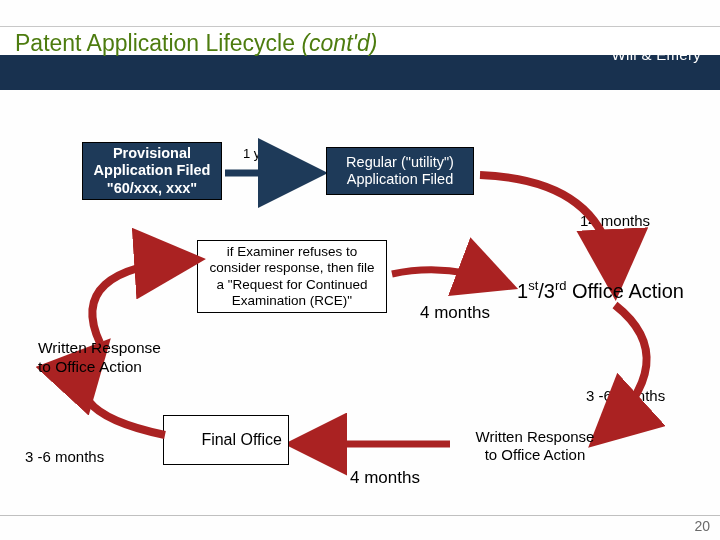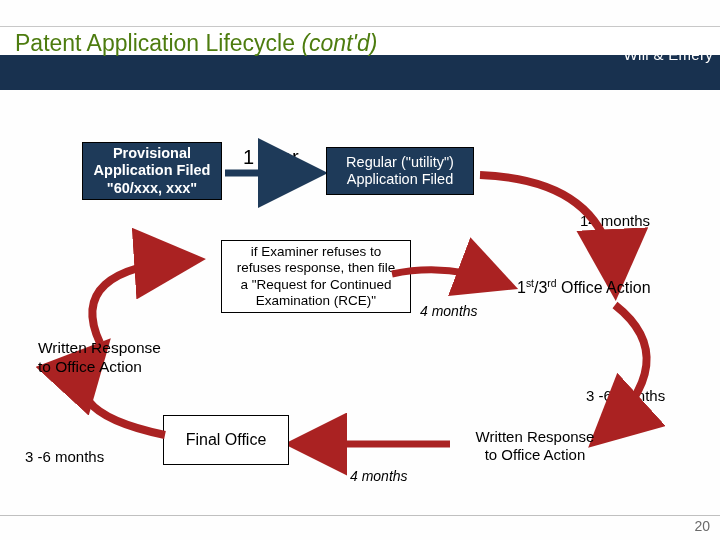--- a/index.html
+++ b/index.html
@@ -33,21 +33,21 @@
     top: 30px;
     left: 15px;
     font-size: 23px;
     color: #4d7c0f;
     z-index: 2;
   }
   .title-italic { font-style: italic; }
   .logo {
     position: absolute;
     top: 31px;
-    right: 7px;
+    right: 19px;
     color: #fff;
     z-index: 3;
     text-align: left;
     line-height: 1.05;
   }
   .logo .line1 { font-size: 15px; letter-spacing: 0.3px; }
   .logo .line2 { font-size: 15px; letter-spacing: 0.3px; }
   .logo sup { font-size: 8px; vertical-align: top; position: relative; top: 1px; }
 
   .box {
@@ -65,21 +65,21 @@
   }
   .box-white {
     background: #fff;
     color: #000;
   }
   .label {
     position: absolute;
     font-size: 15px;
     color: #000;
   }
-  .label-small { font-size: 14px; font-style: italic; }
+  .label-small { font-size: 17px; }
   sup.ord { font-size: 65%; vertical-align: super; }
 
   svg.arrow { position: absolute; overflow: visible; }
   .short-line {
     position: absolute;
     left: 0;
     right: 0;
     bottom: 24px;
     height: 0;
     border-top: 1px solid #c0c0c0;
@@ -106,21 +106,21 @@
   </div>
   <div class="line2">Will &amp; Emery</div>
 </div>
 
 <div class="box" style="left:82px; top:142px; width:140px; height:58px;font-weight:bold;">
   <div>Provisional</div>
   <div>Application Filed</div>
   <div>"60/xxx, xxx"</div>
 </div>
 
-<div class="label" style="left:243px; top:146px; font-size:20px;">1 year</div>
+<div class="label" style="left:243px; top:146px; font-size:13px;">1 year</div>
 
 <svg class="arrow" style="left:222px; top:158px;" width="105" height="30">
   <defs>
     <marker id="ah1" markerWidth="10" markerHeight="10" refX="8" refY="5" orient="auto">
       <path d="M0,0 L10,5 L0,10 Z" fill="#1e3a59"></path>
     </marker>
   </defs>
   <line x1="3" y1="15" x2="92" y2="15" stroke="#1e3a59" stroke-width="7" marker-end="url(#ah1)"></line>
 </svg>
 
@@ -133,39 +133,39 @@
 
 <svg class="arrow" style="left:470px; top:170px;" width="200" height="140">
   <defs>
     <marker id="ah2" markerWidth="9" markerHeight="9" refX="7" refY="4.5" orient="auto">
       <path d="M0,0 L9,4.5 L0,9 Z" fill="#a22"></path>
     </marker>
   </defs>
   <path d="M 10 5 Q 140 10 145 115" stroke="#a22" stroke-width="8" fill="none" marker-end="url(#ah2)"></path>
 </svg>
 
-<div class="box box-white" style="left:197px; top:240px; width:190px; height:73px; font-size:13.5px;margin-left:24px;">
+<div class="box box-white" style="left:197px; top:240px; width:190px; height:73px; font-size:13.5px;">
   <div>if Examiner refuses to</div>
-  <div>refuses response, then file</div>
+  <div>consider response, then file</div>
   <div>a  "Request for Continued</div>
   <div>Examination (RCE)"</div>
 </div>
 
 <div class="label label-small" style="left:420px; top:303px;">4 months</div>
 
 <svg class="arrow" style="left:387px; top:254px;" width="130" height="60">
   <defs>
     <marker id="ah3" markerWidth="9" markerHeight="9" refX="7" refY="4.5" orient="auto">
       <path d="M0,0 L9,4.5 L0,9 Z" fill="#a22"></path>
     </marker>
   </defs>
   <path d="M 5 20 Q 60 8 118 30" stroke="#a22" stroke-width="7" fill="none" marker-end="url(#ah3)"></path>
 </svg>
 
-<div class="label" style="left:517px; top:278px; font-size:16px;">
+<div class="label" style="left:517px; top:278px; font-size:20px;">
   <span>1</span><sup class="ord">st</sup><span>/3</span><sup class="ord">rd</sup><span> Office Action</span>
 </div>
 
 <div class="label" style="left:586px; top:387px;">3 -6 months</div>
 
 <svg class="arrow" style="left:565px; top:300px;" width="140" height="150">
   <defs>
     <marker id="ah4" markerWidth="9" markerHeight="9" refX="7" refY="4.5" orient="auto">
       <path d="M0,0 L9,4.5 L0,9 Z" fill="#a22"></path>
     </marker>
@@ -182,21 +182,21 @@
   <defs>
     <marker id="ah5" markerWidth="9" markerHeight="9" refX="7" refY="4.5" orient="auto">
       <path d="M0,0 L9,4.5 L0,9 Z" fill="#a22"></path>
     </marker>
   </defs>
   <line x1="160" y1="12" x2="8" y2="12" stroke="#a22" stroke-width="7" marker-end="url(#ah5)"></line>
 </svg>
 
 <div class="label label-small" style="left:350px; top:468px;">4 months</div>
 
-<div class="box box-white" style="left:163px; top:415px; width:126px; height:50px; font-size:16px; font-weight:400;">
+<div class="box box-white" style="left:163px; top:415px; width:126px; height:50px; font-size:16px; font-weight:400;text-align:right;">
   <div>Final Office</div>
 </div>
 
 <div class="label" style="left:25px; top:448px;">3 -6 months</div>
 
 <svg class="arrow" style="left:35px; top:345px;" width="145" height="100">
   <defs>
     <marker id="ah6" markerWidth="9" markerHeight="9" refX="7" refY="4.5" orient="auto">
       <path d="M0,0 L9,4.5 L0,9 Z" fill="#a22"></path>
     </marker>

